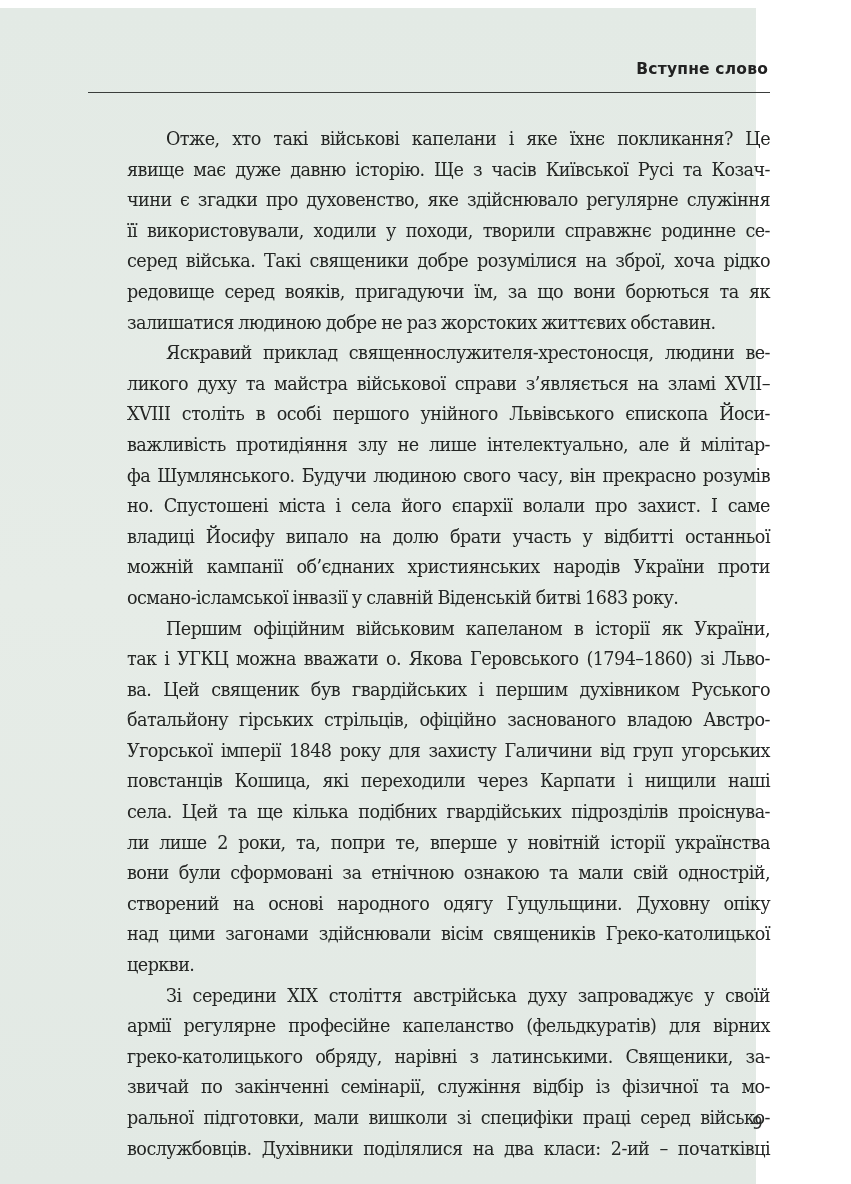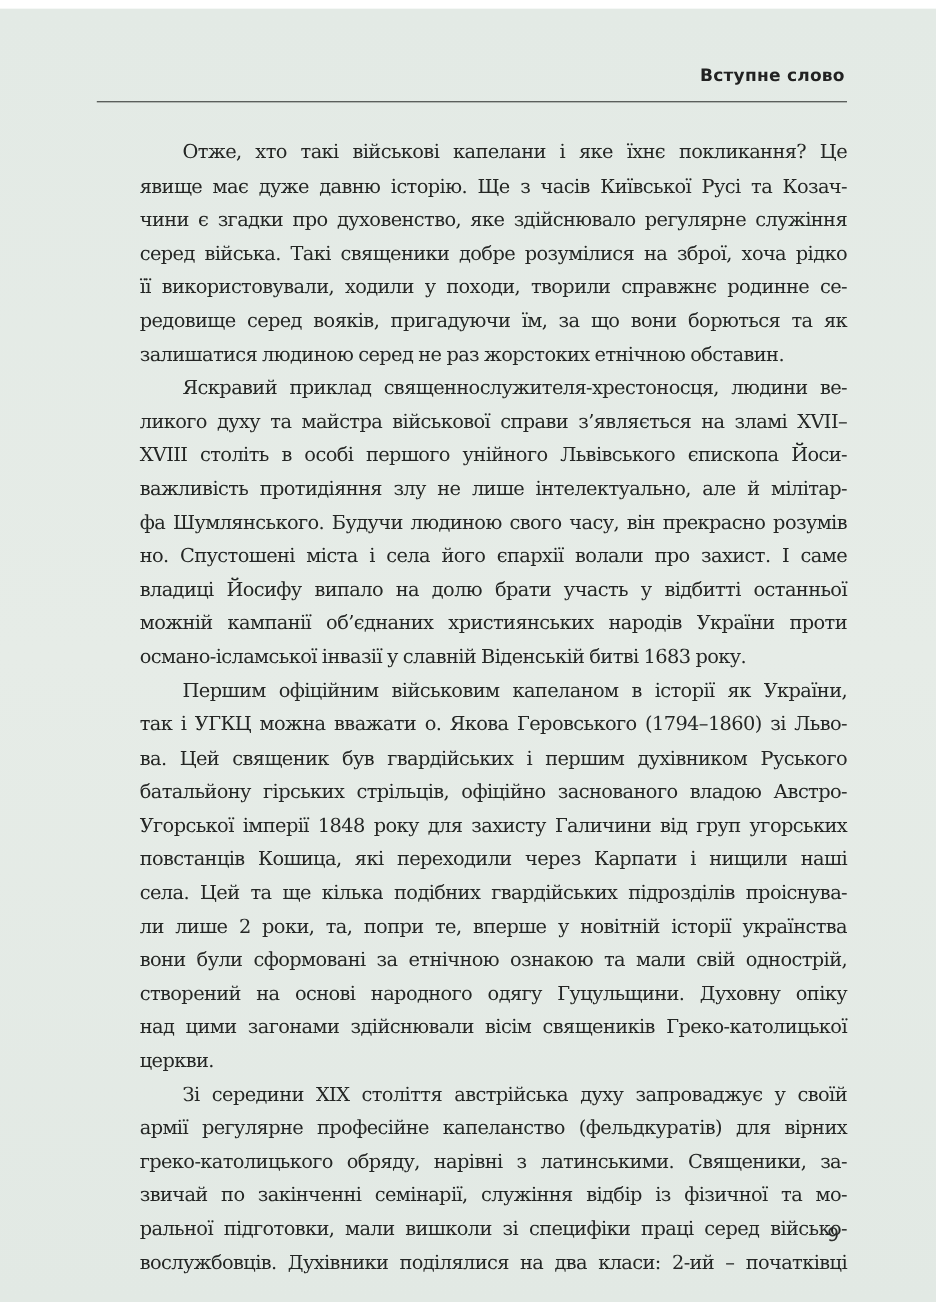--- a/index.html
+++ b/index.html
@@ -10,21 +10,21 @@
   body {
     width: 851px;
     height: 1184px;
     position: relative;
     overflow: hidden;
   }
   .page {
     position: absolute;
     left: 0;
     top: 8px;
-    width: 851px;
+    width: 756px;
     height: 1176px;
     background: #e4ebe6;
     background-image: linear-gradient(180deg, #e3eae5 0%, #e6ece7 50%, #e2e9e4 100%);
   }
   .running-head {
     position: absolute;
     left: 88px;
     top: 46px;
     width: 682px;
     height: 38px;
@@ -87,24 +87,24 @@
   <div class="running-head">
     <span class="running-head-title">Вступне слово</span>
   </div>
 
   <div class="body-text">
 
     <p>
       <span class="line first">Отже, хто такі військові капелани і яке їхнє покликання? Це</span>
       <span class="line">явище має дуже давню історію. Ще з часів Київської Русі та Козач-</span>
       <span class="line">чини є згадки про духовенство, яке здійснювало регулярне служіння</span>
+      <span class="line">її використовували, ходили у походи, творили справжнє родинне се-</span>
       <span class="line">серед війська. Такі священики добре розумілися на зброї, хоча рідко</span>
-      <span class="line">її використовували, ходили у походи, творили справжнє родинне се-</span>
       <span class="line">редовище серед вояків, пригадуючи їм, за що вони борються та як</span>
-      <span class="line last">залишатися людиною серед не раз жорстоких етнічною обставин.</span>
+      <span class="line last">залишатися людиною добре не раз жорстоких життєвих обставин.</span>
     </p>
 
     <p>
       <span class="line first">Яскравий приклад священнослужителя-хрестоносця, людини ве-</span>
       <span class="line">ликого духу та майстра військової справи з’являється на зламі XVII–</span>
       <span class="line">XVIII століть в особі першого унійного Львівського єпископа Йоси-</span>
       <span class="line">важливість протидіяння злу не лише інтелектуально, але й мілітар-</span>
       <span class="line">фа Шумлянського. Будучи людиною свого часу, він прекрасно розумів</span>
       <span class="line">но. Спустошені міста і села його єпархії волали про захист. І саме</span>
       <span class="line">владиці Йосифу випало на долю брати участь у відбитті останньої</span>

